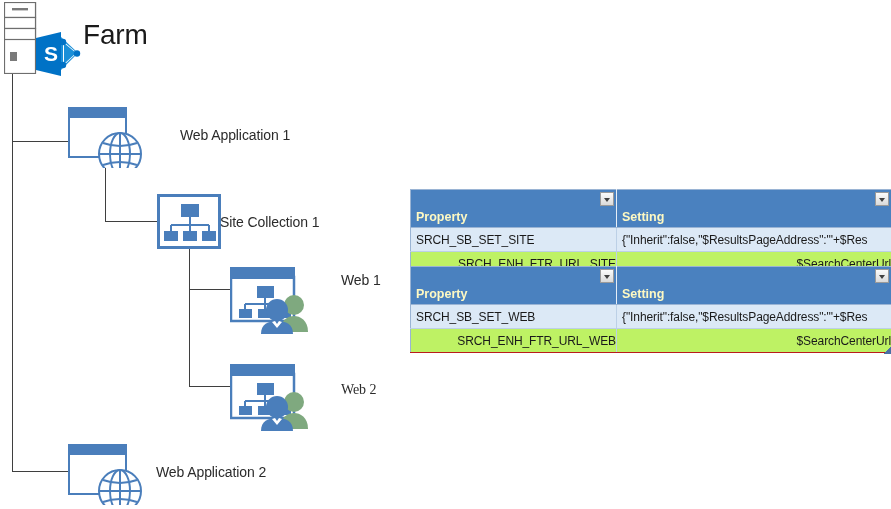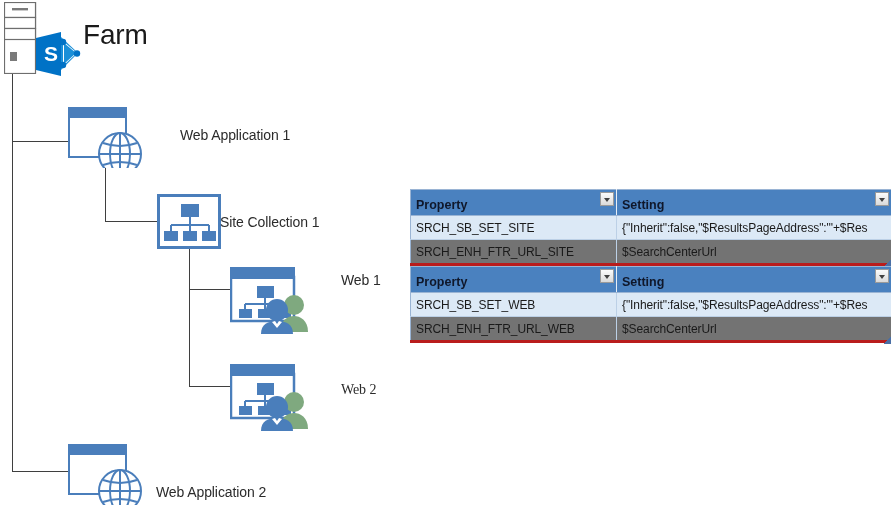--- a/index.html
+++ b/index.html
@@ -57,24 +57,24 @@
     position: absolute;
     border-collapse: collapse;
     table-layout: fixed;
     background: #ffffff;
     font-family: "Liberation Sans", sans-serif;
     font-size: 12.5px;
     border: 1px solid #9ab4d4;
   }
   .xl-table th {
     background: #4a81bf;
-    color: #0f172a;
+    color: #fef9c3;
     font-weight: bold;
     text-align: left;
-    padding: 6px 0 2px 5px;
+    padding: 18px 0 2px 5px;
     height: 17px;
     border-right: 1px solid #e6eef7;
     border-bottom: 1px solid #9ab4d4;
     position: relative;
     overflow: hidden;
     white-space: nowrap;
     font-size: 12.5px;
   }
   .xl-table th:last-child { border-right: none; }
   .xl-table td {
@@ -87,22 +87,23 @@
     overflow: hidden;
     text-overflow: clip;
     font-size: 12px;
     letter-spacing: -0.1px;
   }
   .xl-table td:last-child { border-right: none; }
   .xl-table tr.row-selected td {
     background: #dce9f6;
   }
   .xl-table tr.row-plain td {
-    background: #737373;
-    border-bottom: 3px solid #b91c1c;
+    background: #bef264;
+    border-bottom: 1px solid #b91c1c;
+    text-align: right;
   }
   
   .filter-btn {
     position: absolute;
     top: 2px;
     right: 2px;
     width: 14px;
     height: 14px;
     background: linear-gradient(#fbfbfb, #dadada);
     border: 1px solid #9a9a9a;
@@ -248,21 +249,21 @@
     <rect x="0" y="1" width="59" height="11" fill="#4a7ebb"></rect>
     <g transform="translate(28,26)">
       <circle cx="24" cy="22" r="21" fill="#ffffff" stroke="#4a7ebb" stroke-width="2"></circle>
       <ellipse cx="24" cy="22" rx="10" ry="21" fill="none" stroke="#4a7ebb" stroke-width="2"></ellipse>
       <line x1="3" y1="22" x2="45" y2="22" stroke="#4a7ebb" stroke-width="2"></line>
       <path d="M7,11 Q24,17 41,11" fill="none" stroke="#4a7ebb" stroke-width="2"></path>
       <path d="M7,33 Q24,27 41,33" fill="none" stroke="#4a7ebb" stroke-width="2"></path>
       <line x1="24" y1="1" x2="24" y2="43" stroke="#4a7ebb" stroke-width="2"></line>
     </g>
   </svg>
-  <div class="node-label" style="left:156px; top:464px;margin-top:20px;">Web Application 2</div>
+  <div class="node-label" style="left:156px; top:464px;">Web Application 2</div>
 
   <div class="tbl-wrap" style="left:410px; top:189px; width:481px;">
     <table class="xl-table" style="position:relative; left:0; top:0; width:481px;">
       <colgroup>
           <col style="width:206px">
           <col style="width:275px">
         </colgroup>
       <thead>
         <tr>
           <th>

